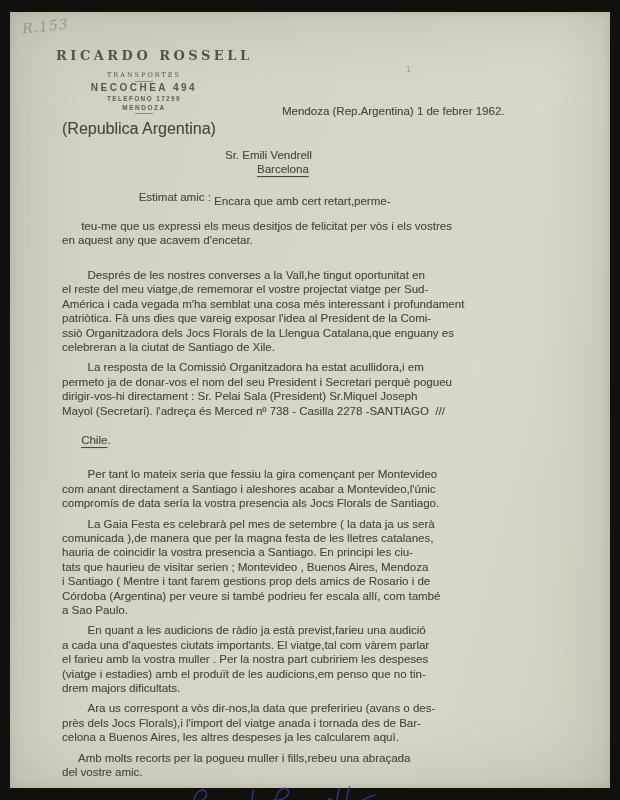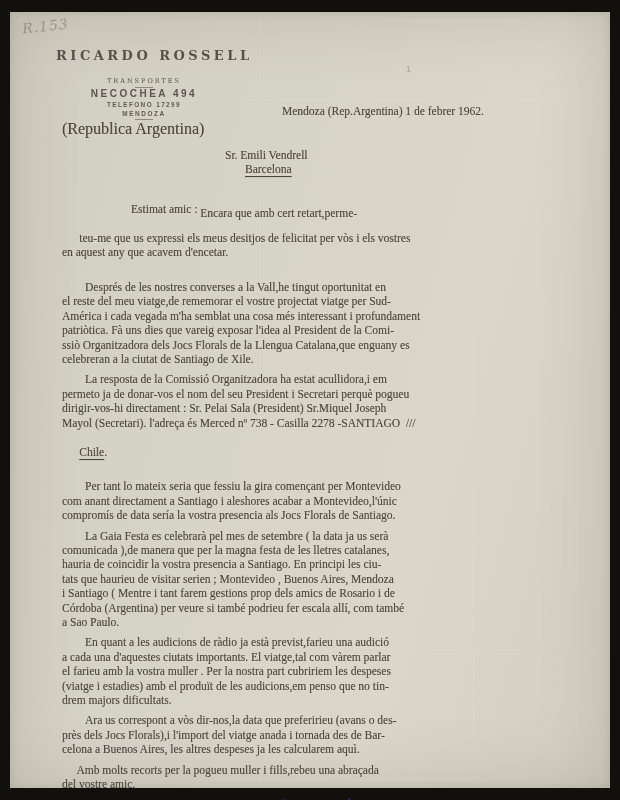--- a/index.html
+++ b/index.html
@@ -13,56 +13,56 @@
     background:linear-gradient(105deg,#d1cec2 0%,#d6d3c7 38%,#dad7ca 68%,#d2cfc2 100%);
     box-shadow:inset 0 0 70px rgba(88,82,66,.20), inset 0 0 8px rgba(60,55,45,.12);
   }
   .crease{position:absolute;pointer-events:none;}
   .crease.v{top:0;bottom:0;width:2px;
     background:linear-gradient(to right,rgba(255,255,255,.28),rgba(95,90,75,.10));}
   .crease.h{left:0;right:0;height:2px;
     background:linear-gradient(to bottom,rgba(255,255,255,.30),rgba(95,90,75,.10));}
 
   .mono{
-    font-family:Liberation Serif, serif;
+    font-family:Liberation Sans, sans-serif;
     font-size:11.5px;line-height:14.4px;color:#4b473c;
     white-space:pre-wrap;
     text-shadow:0.3px 0.3px 0 rgba(70,64,52,.30);
   }
   .pencil{
     position:absolute;left:12px;top:6px;
     font-family:"DejaVu Serif",serif;font-style:italic;
     font-size:14px;color:rgba(125,118,100,.60);
     transform:rotate(-6deg);letter-spacing:1px;
   }
   .stray{
     position:absolute;left:396px;top:52px;
     font-size:9px;color:rgba(95,88,72,.40);
   }
   .letterhead{
     position:absolute;left:46px;top:36px;width:176px;text-align:center;
     color:#56524a;font-family:"DejaVu Serif",serif;
   }
   .lh-name{font-size:13px;font-weight:bold;letter-spacing:3.5px;white-space:nowrap;}
-  .lh-sub{font-size:6.5px;letter-spacing:2px;margin-top:14px;}
+  .lh-sub{font-size:6.5px;letter-spacing:2px;margin-top:8px;}
   .lh-rule{width:18px;border-top:1px solid #8d897d;margin:2px auto 0 auto;height:0;}
   .lh-addr{font-family:"Liberation Sans",sans-serif;font-size:10px;font-weight:bold;
     letter-spacing:2.5px;color:#5a564d;}
   .lh-tel{font-family:"Liberation Sans",sans-serif;font-size:6.4px;font-weight:bold;
     letter-spacing:1.4px;margin-top:2px;color:#5f5b51;}
   .lh-city{font-family:"Liberation Sans",sans-serif;font-size:6.4px;font-weight:bold;
     letter-spacing:1.6px;margin-top:2px;color:#5f5b51;}
   .country{position:absolute;left:52px;top:110px;font-size:16px;}
   .dateline{position:absolute;left:272px;top:92px;}
   .recipient{position:absolute;left:215px;top:136px;}
-  .recipient .city{margin-left:20px;text-decoration:underline;
+  .recipient .city{margin-left:32px;text-decoration:underline;
     text-underline-offset:2.5px;text-decoration-thickness:1px;}
   .body-block{position:absolute;left:52px;top:178px;width:536px;}
   .para{margin:6px 0 0 0;}
-  .para.first{margin-top:12px;}
+  .para.first{margin-top:0;}
   .shifted{position:relative;top:3.5px;}
   .uline{text-decoration:underline;text-underline-offset:2.5px;text-decoration-thickness:1px;text-align:center;}
   .signature{
     margin:2px 0 0 118px;width:230px;height:42px;
     transform:rotate(-2deg);
   }
   .signature svg{display:block;}
 </style>
 </head>
 <body>

